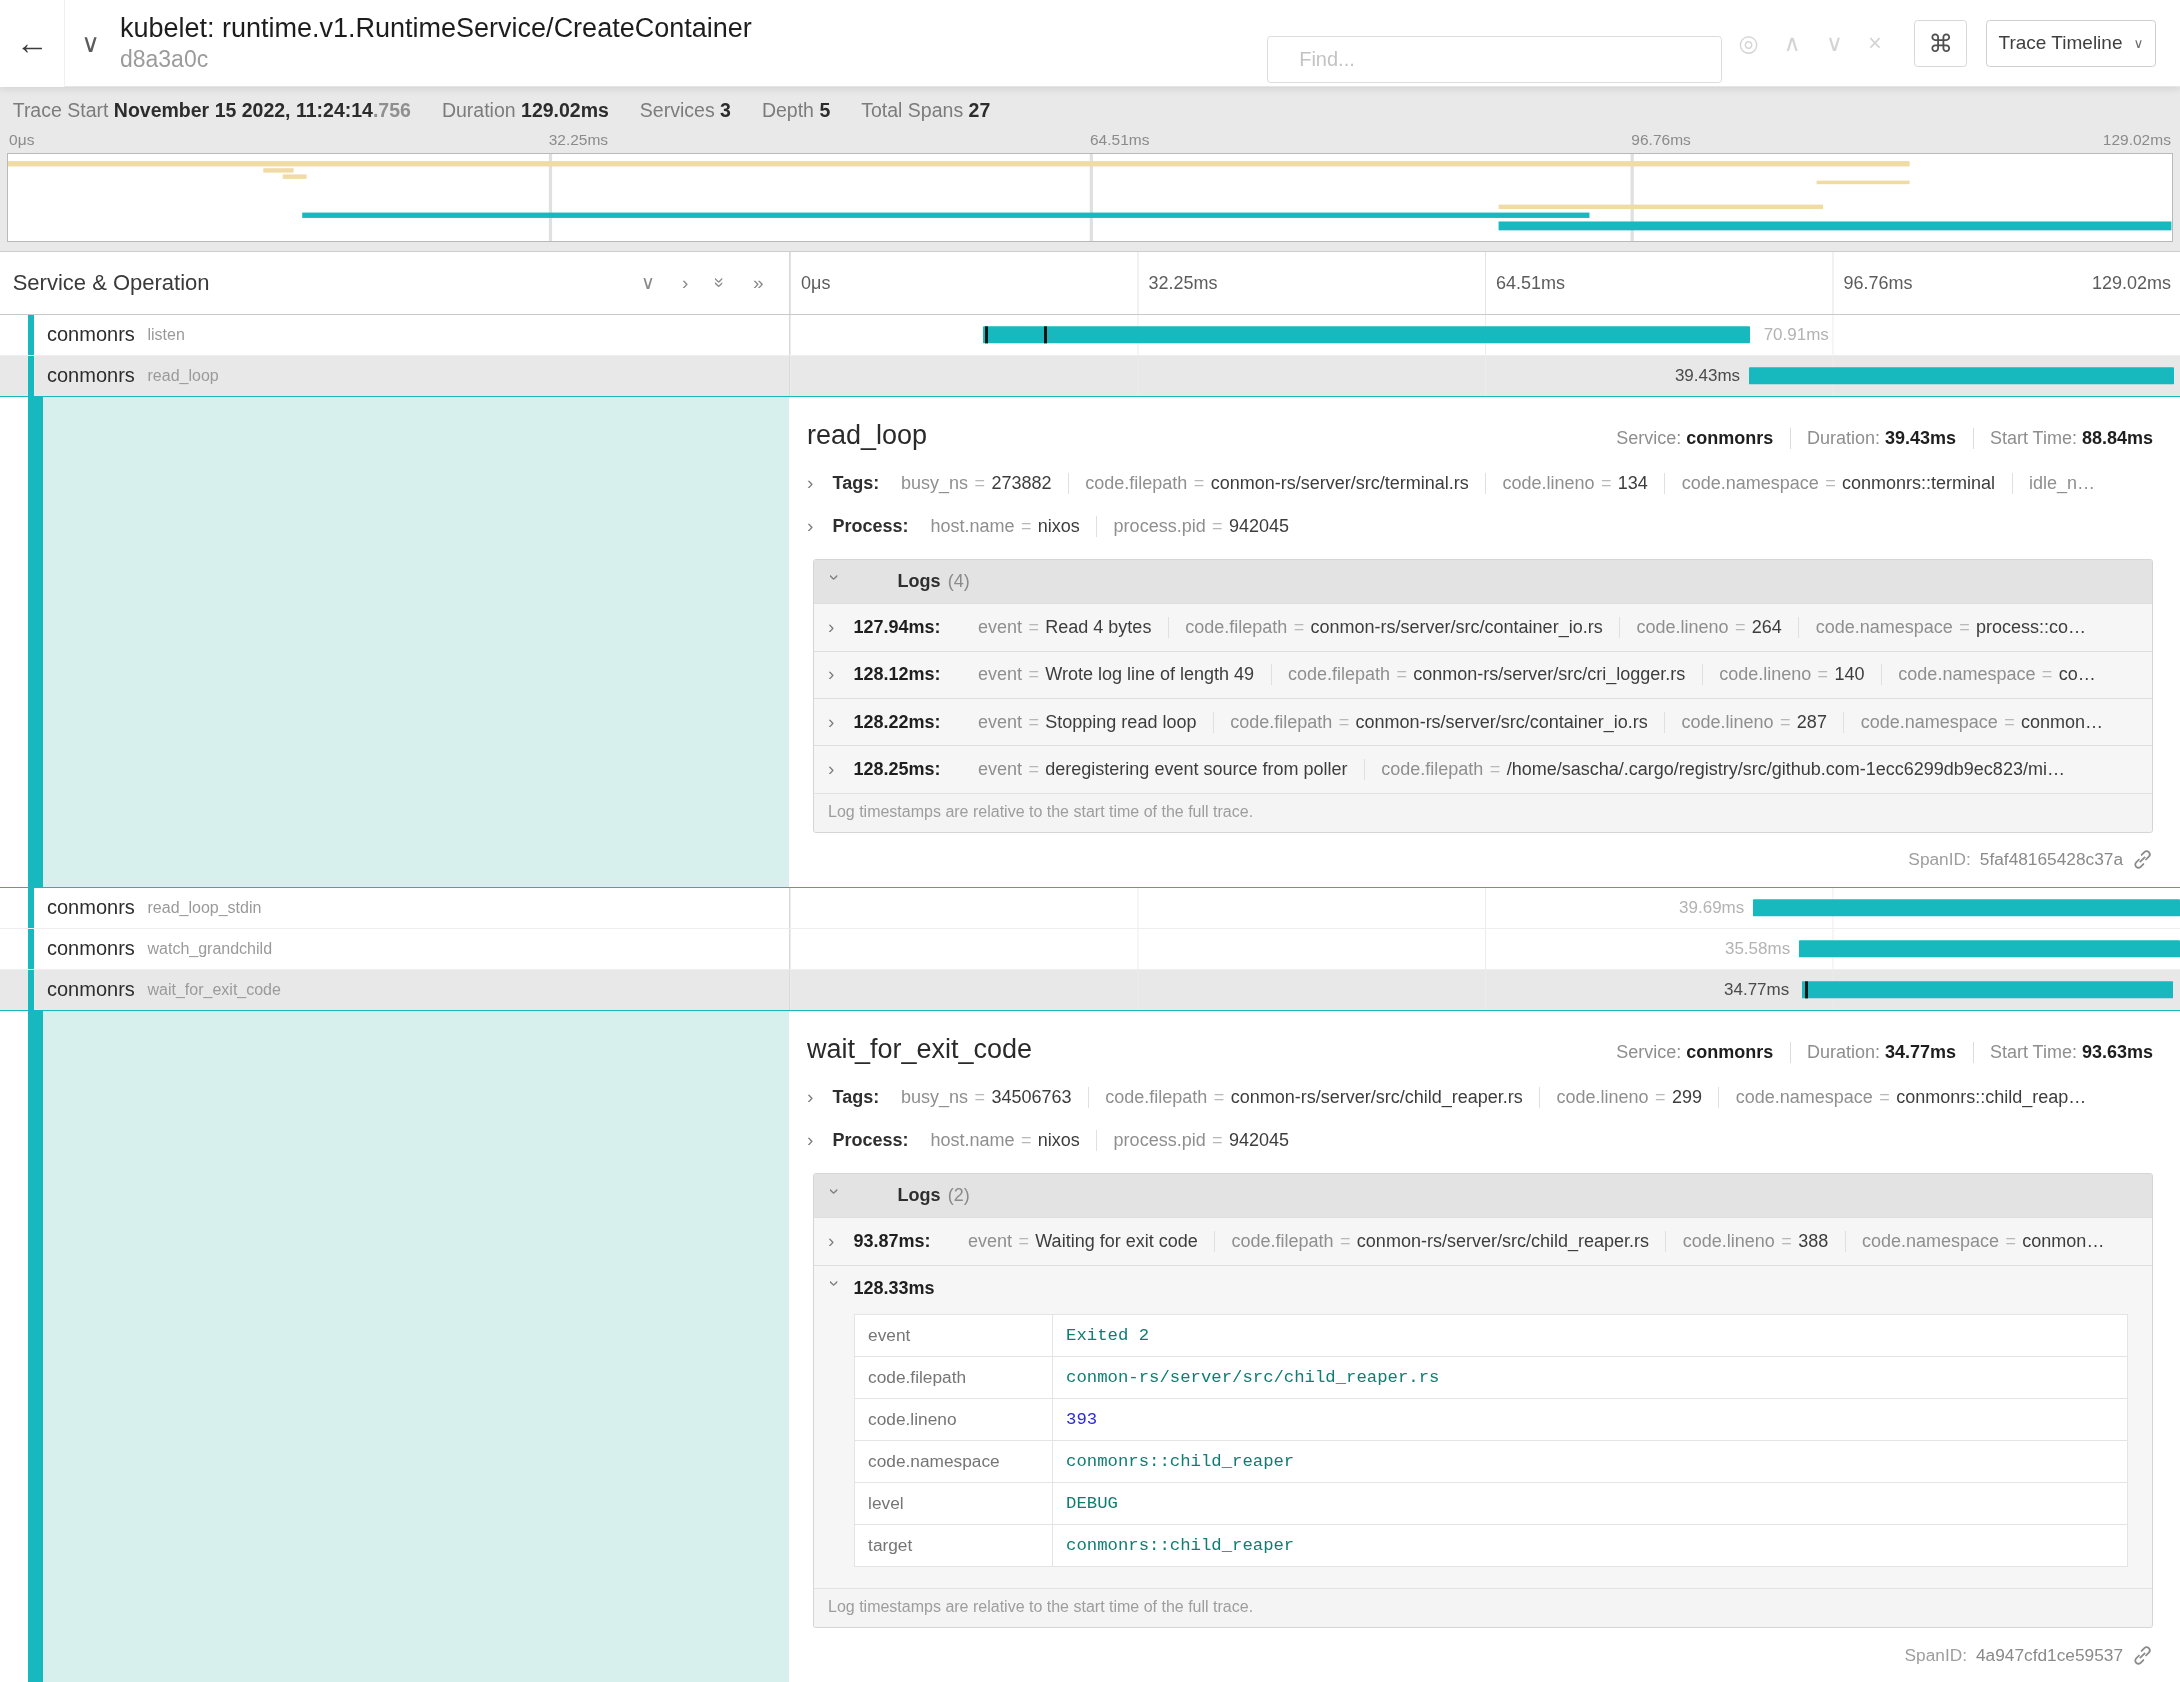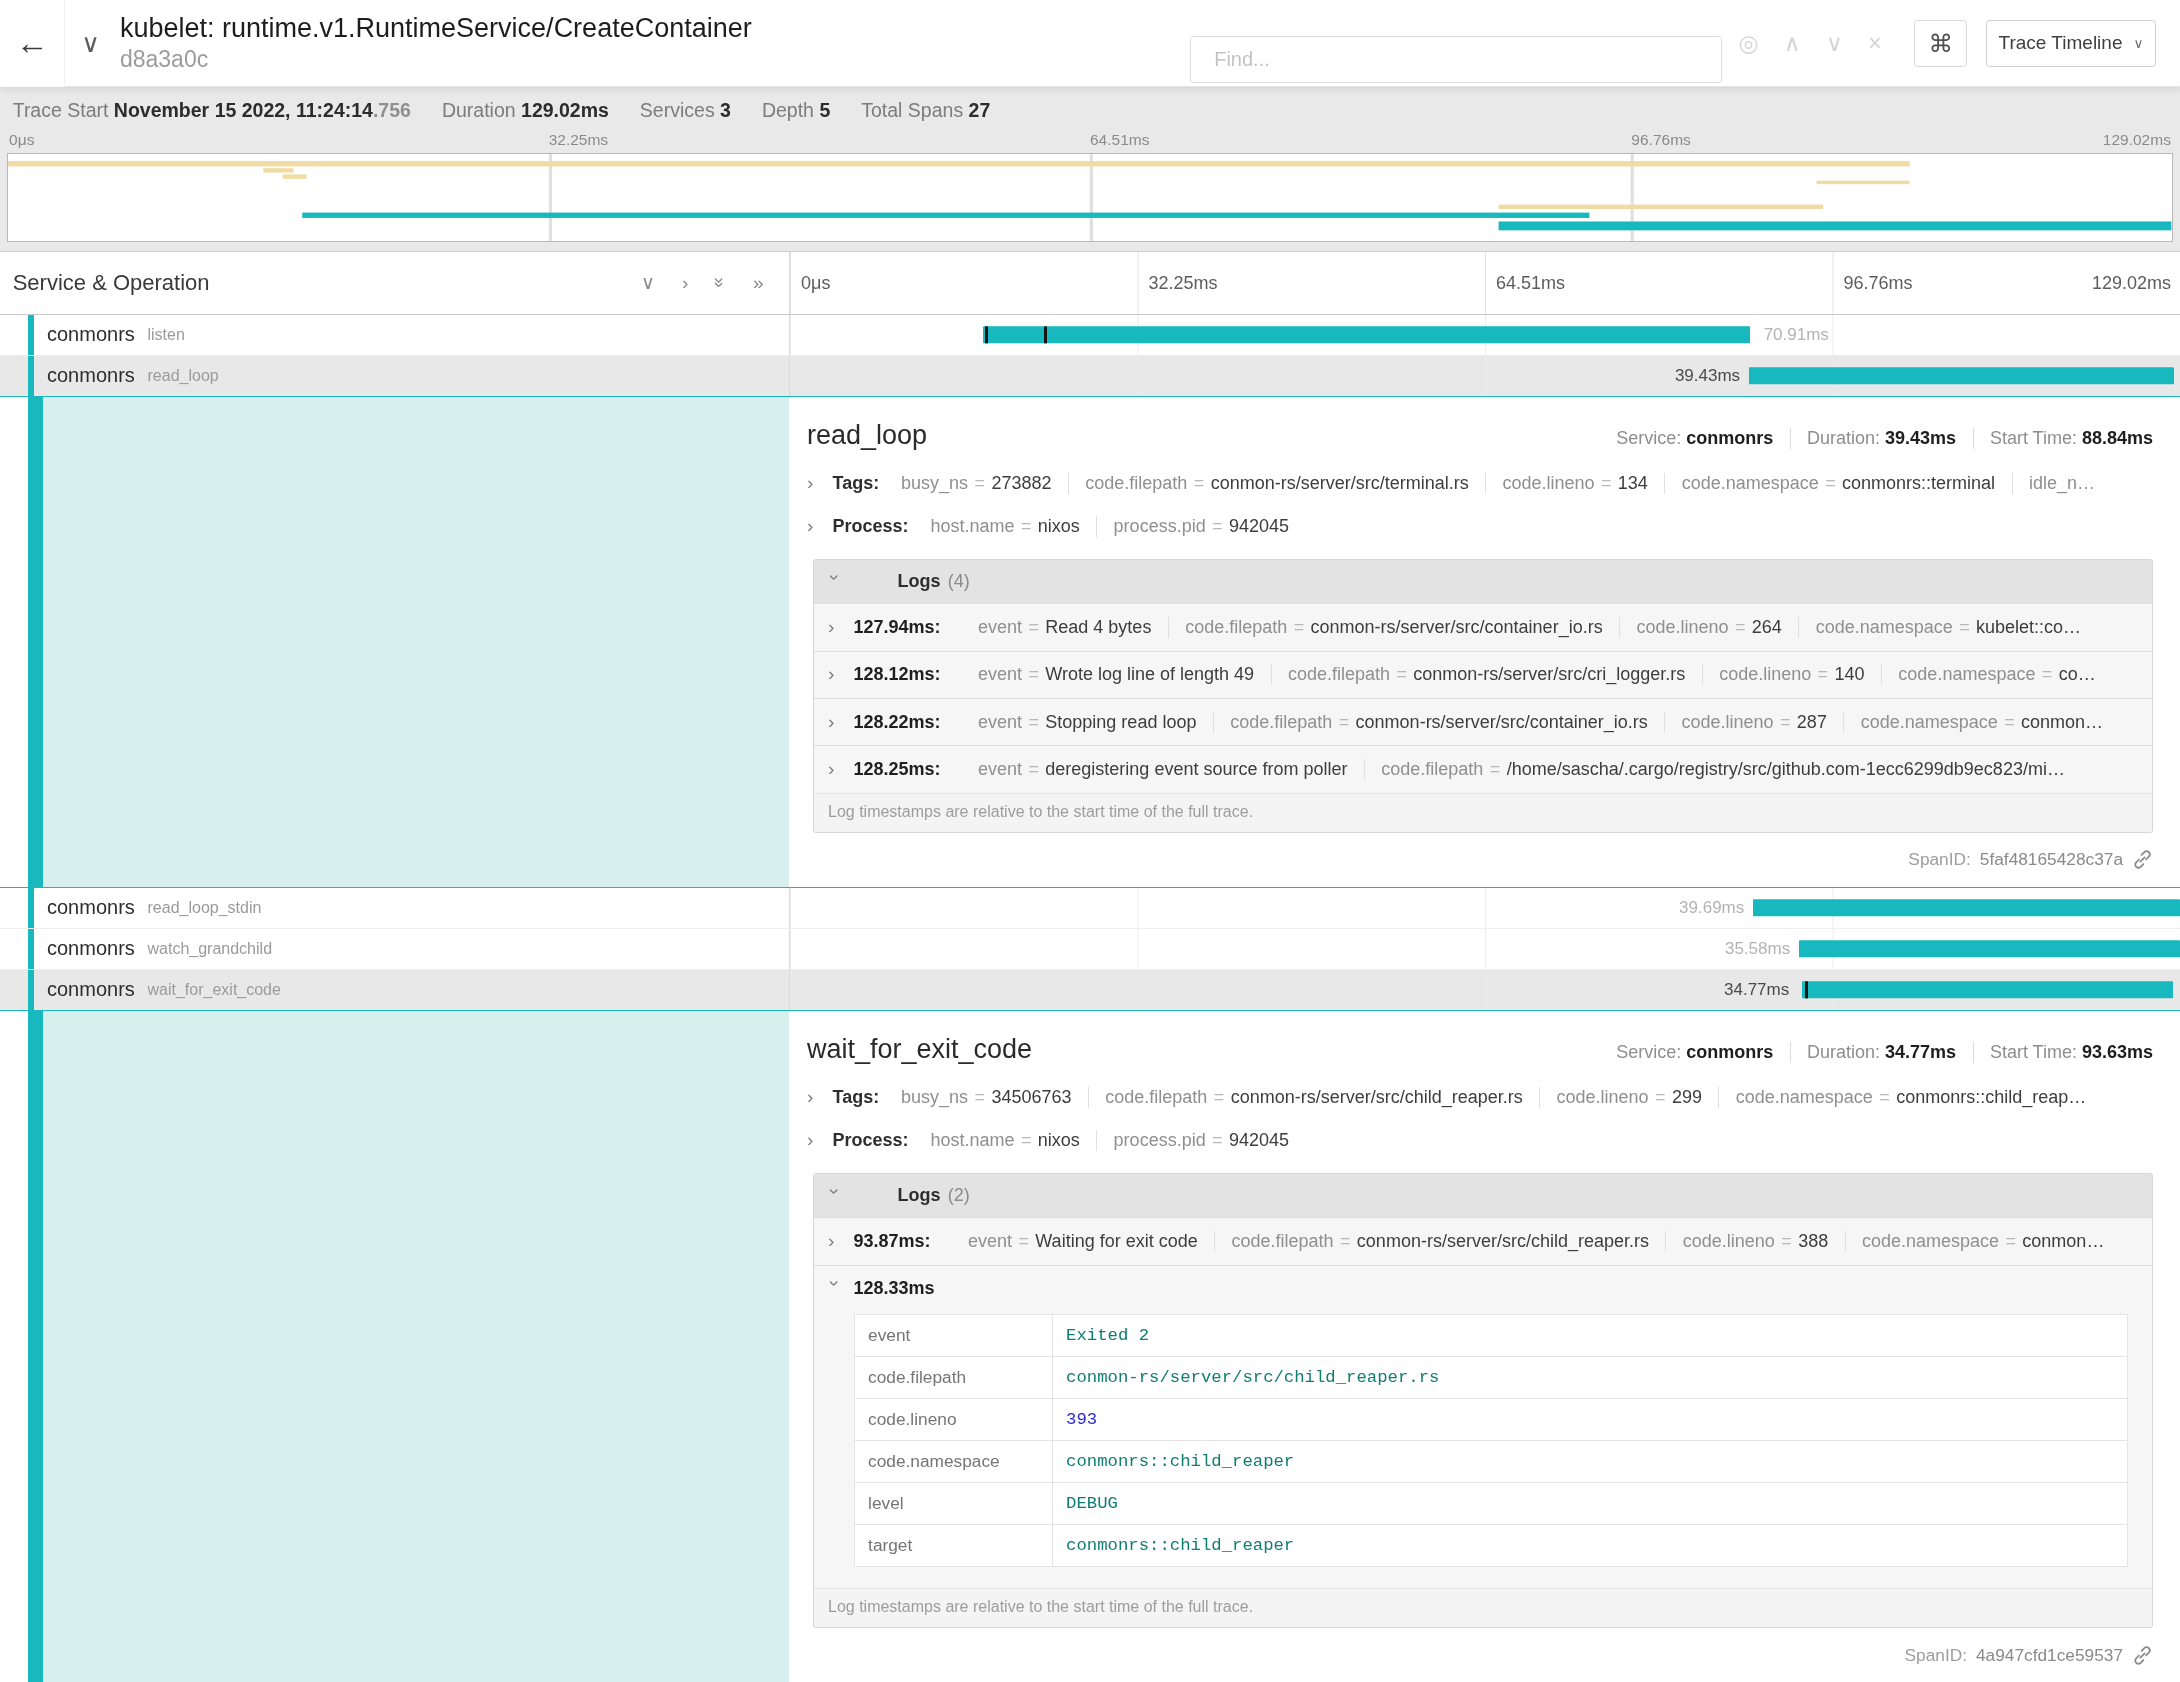--- a/index.html
+++ b/index.html
@@ -10,21 +10,21 @@
   
   .topbar { height:87px; background:#fff; display:flex; align-items:center; position:relative; z-index:5;
             border-bottom:0.9px solid #e6e6e6; box-shadow:0 1.8px 7.3px rgba(0,0,0,.10); flex-shrink:0; }
   .back-btn { width:65px; height:87px; border:none; background:#fff; font-size:33px; color:#3c3c3c;
               border-right:0.9px solid #f0f0f0; cursor:pointer; }
   .collapse-btn { border:none; background:transparent; font-size:25.5px; color:#5c5c5c; padding:0 12.7px; margin-left:3.6px; cursor:pointer; }
   .title-block { margin-left:7.3px; display:flex; flex-direction:column; justify-content:center; gap:2.7px; }
   .title-block h1 { font-size:27px; font-weight:500; color:#1d1d1d; line-height:1.15; }
   .trace-id { font-size:23px; color:#9b9b9b; }
   .header-right { margin-left:auto; display:flex; align-items:center; padding-right:23.6px; gap:7.3px; }
-  .find-input { width:532px; height:47px; border:0.9px solid #dcdcdc; border-radius:3.6px; padding:0 23px;
+  .find-input { width:455px; height:47px; border:0.9px solid #dcdcdc; border-radius:3.6px; padding:0 31px;
                 font-size:20px; color:#444; background:#fff; font-family:inherit;margin-top:32px; }
   .find-input::placeholder { color:#c3c3c3; }
   .hdr-ico { color:#d4d4d4; font-size:23px; padding:0 9px; cursor:pointer; }
   .kbd-btn { width:53px; height:47px; border:0.9px solid #d8d8d8; background:#fff; border-radius:3.6px;
              font-size:24.5px; color:#4f4f4f; margin-left:16.4px; cursor:pointer; }
   .view-btn { height:47px; border:0.9px solid #cfcfcf; background:#fff; border-radius:3.6px; font-size:19px;
               color:#3f3f3f; padding:0 12px; margin-left:11px; display:flex; align-items:center; gap:11px;
               cursor:pointer; font-family:inherit; }
   .view-btn .caret { font-size:13.6px; color:#6d6d6d; }
 
@@ -265,21 +265,21 @@
             <span class="twisty open">›</span>
             <b>Logs</b>
             <span class="cnt">(4)</span>
           </div>
           <div class="log-row">
             <span class="twisty">›</span>
             <span class="log-time">127.94ms:</span>
             <span class="kv"><span class="k">event</span><span class="eq">=</span><span class="v">Read 4 bytes</span></span>
             <span class="kv"><span class="k">code.filepath</span><span class="eq">=</span><span class="v">conmon-rs/server/src/container_io.rs</span></span>
             <span class="kv"><span class="k">code.lineno</span><span class="eq">=</span><span class="v">264</span></span>
-            <span class="kv"><span class="k">code.namespace</span><span class="eq">=</span><span class="v">kubelet::co…</span></span>
+            <span class="kv"><span class="k">code.namespace</span><span class="eq">=</span><span class="v">process::co…</span></span>
           </div>
           <div class="log-row">
             <span class="twisty">›</span>
             <span class="log-time">128.12ms:</span>
             <span class="kv"><span class="k">event</span><span class="eq">=</span><span class="v">Wrote log line of length 49</span></span>
             <span class="kv"><span class="k">code.filepath</span><span class="eq">=</span><span class="v">conmon-rs/server/src/cri_logger.rs</span></span>
             <span class="kv"><span class="k">code.lineno</span><span class="eq">=</span><span class="v">140</span></span>
             <span class="kv"><span class="k">code.namespace</span><span class="eq">=</span><span class="v">co…</span></span>
           </div>
           <div class="log-row">

